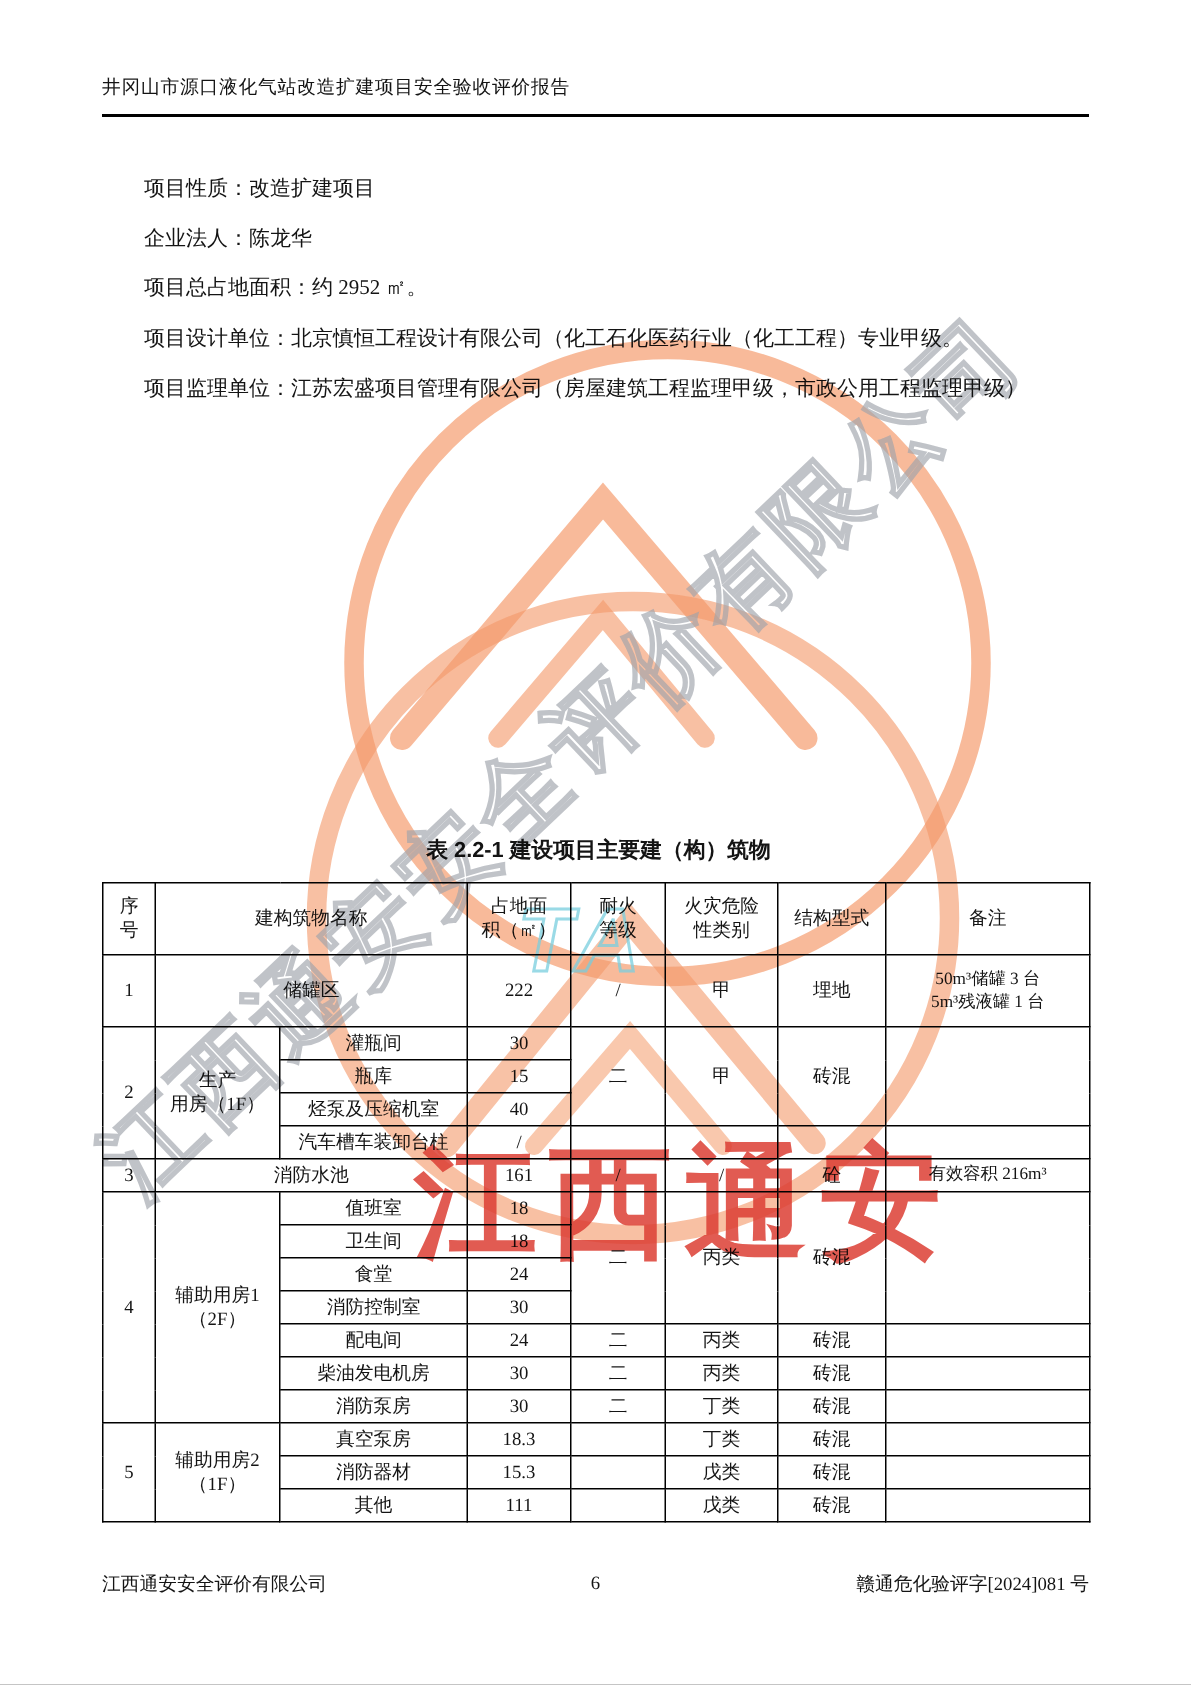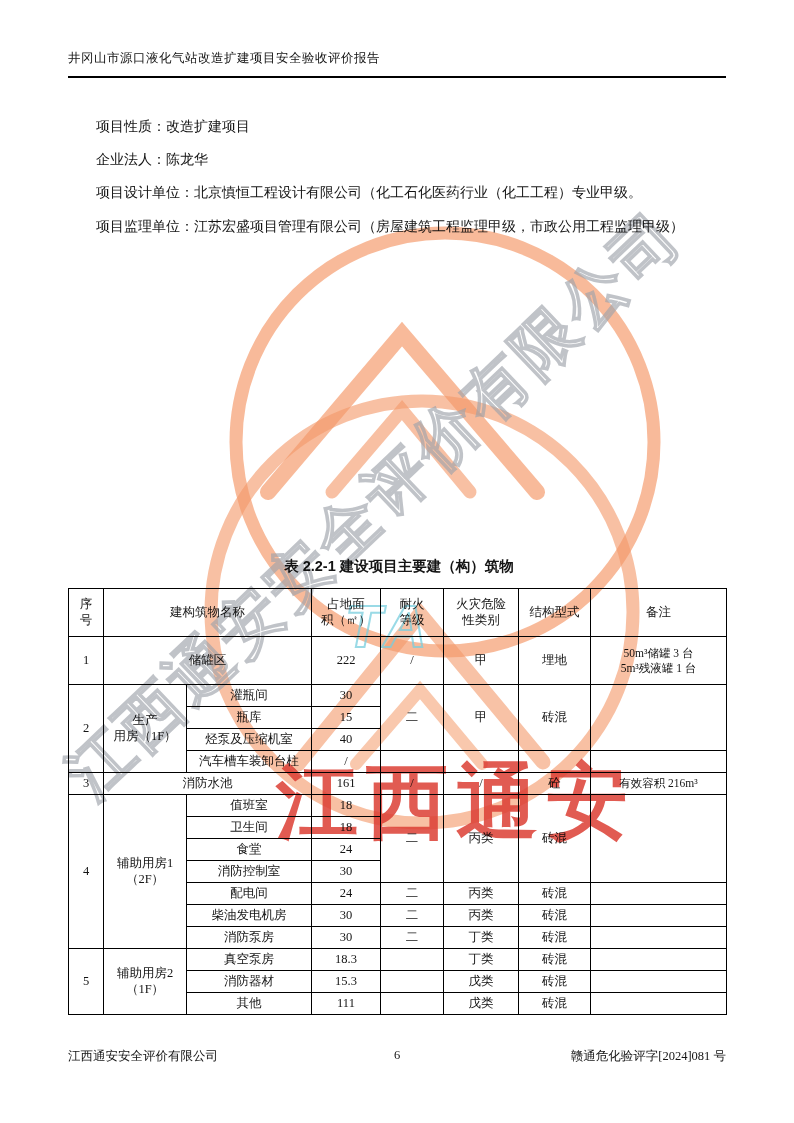--- a/index.html
+++ b/index.html
@@ -82,20 +82,21 @@
 <body>
 
 <div class="page">
 
   <div class="doc-header">井冈山市源口液化气站改造扩建项目安全验收评价报告</div>
   <div class="header-rule"></div>
 
   <div class="body-text">
       <p>项目性质：改造扩建项目</p>
       <p>企业法人：陈龙华</p>
+      <p>项目总占地面积：约 2952 ㎡。</p>
       <p>项目设计单位：北京慎恒工程设计有限公司（化工石化医药行业（化工工程）专业甲级。</p>
       <p>项目监理单位：江苏宏盛项目管理有限公司（房屋建筑工程监理甲级，市政公用工程监理甲级）</p>
     </div>
 
   <div class="table-title">表 2.2-1  建设项目主要建（构）筑物</div>
   <table class="doc-table">
     <colgroup>
       <col style="width:35px">
         <col style="width:83px">
         <col style="width:125px">

